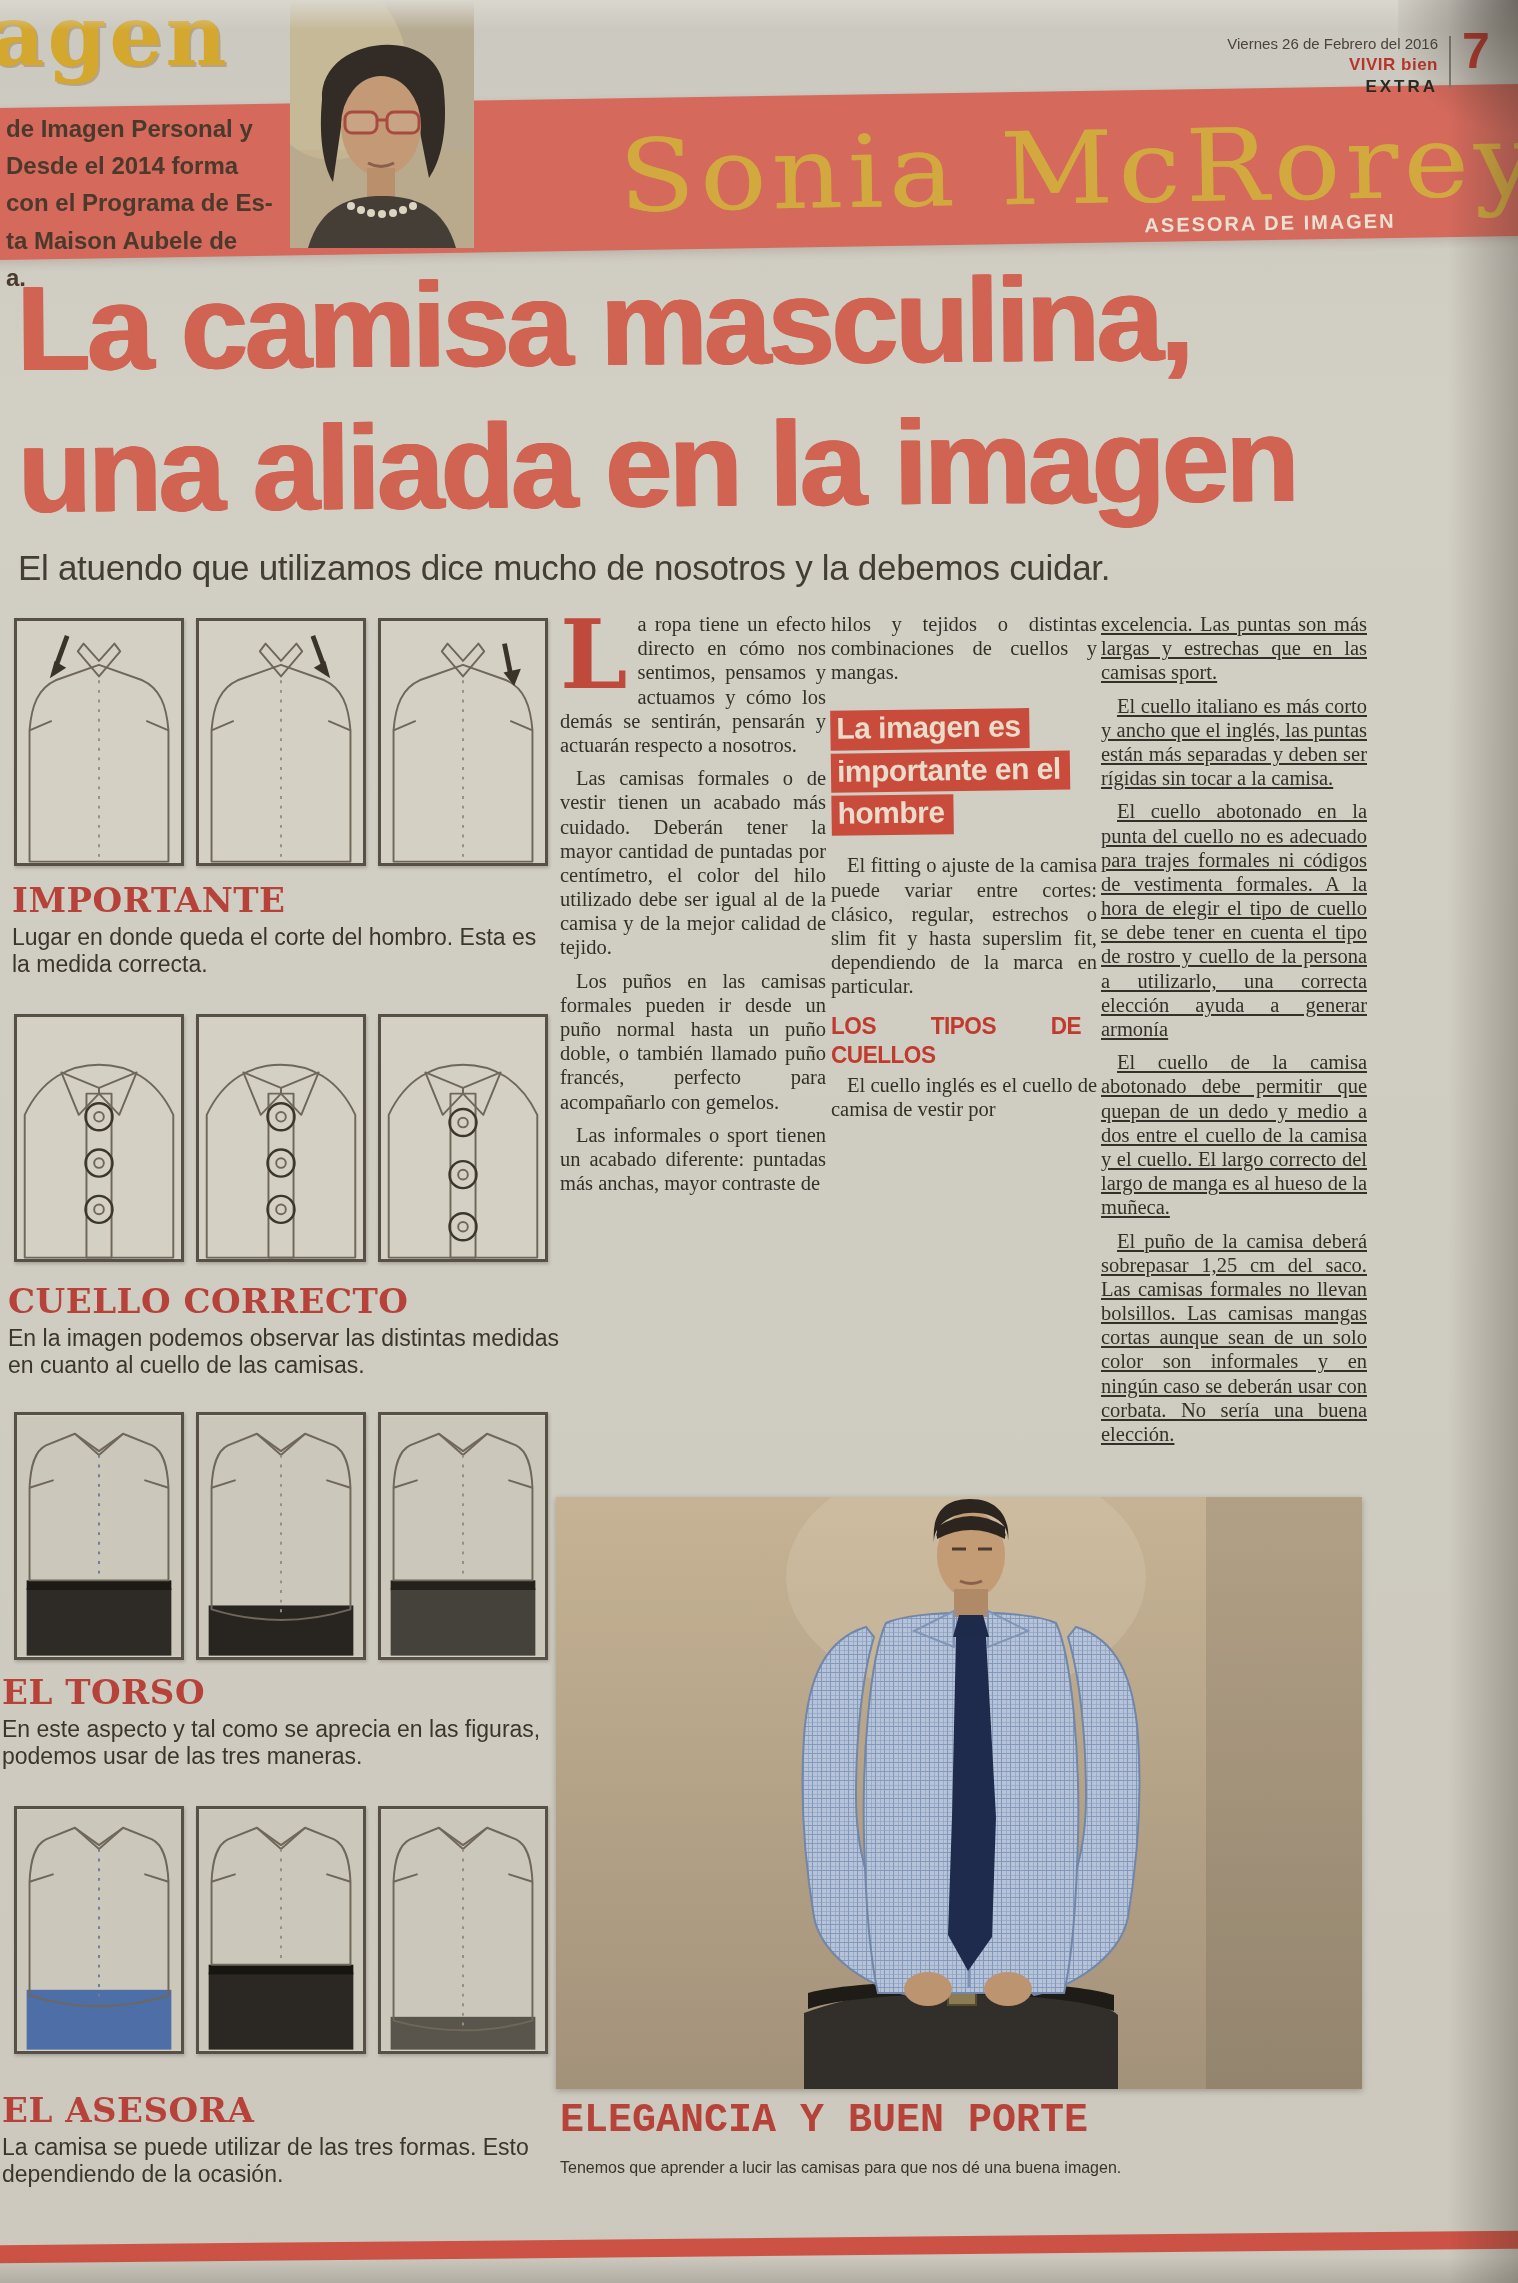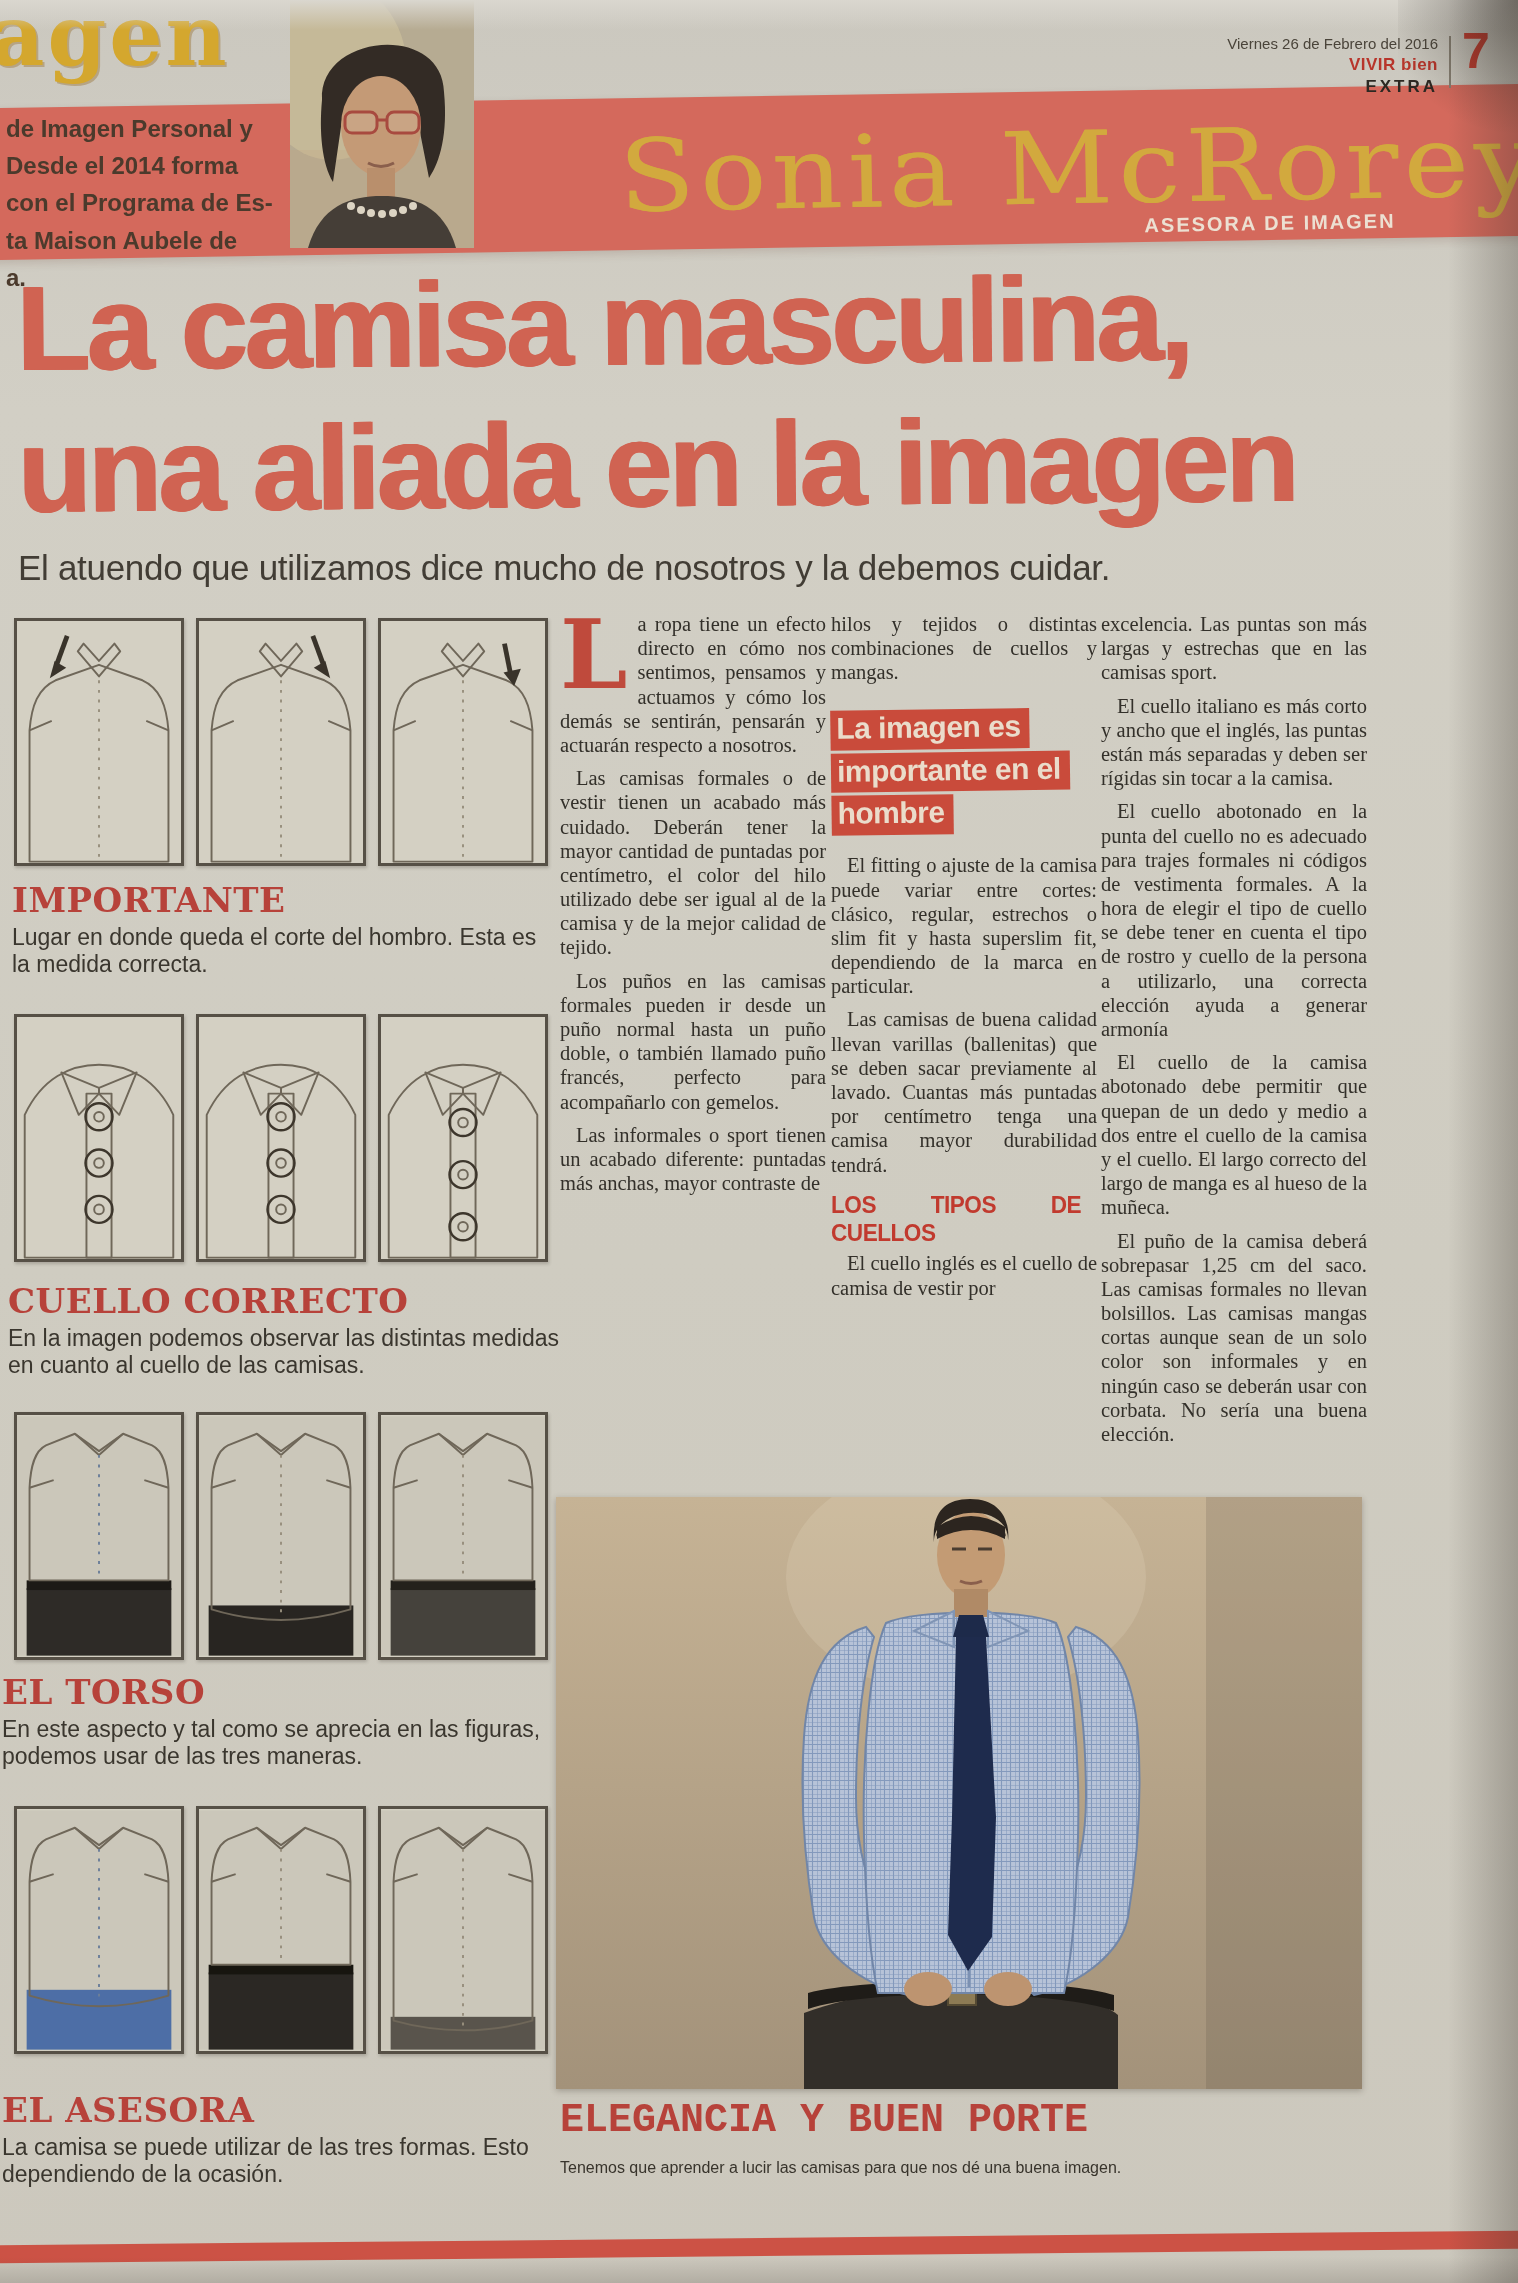--- a/index.html
+++ b/index.html
@@ -74,21 +74,21 @@
   .section-caption { font-size:23px; color:#3a362e; line-height:1.18; margin-top:4px; }
 
   
   .col {
     position:absolute; top:612px; width:266px;
     font-family:"Liberation Serif", serif; font-size:20.5px; line-height:1.18;
     color: var(--body_text, #33302a); text-align:justify;
   }
   .col p { margin-bottom:9px; text-indent:16px; }
   .col p.noindent { text-indent:0; }
-  #col1 { left:560px; } #col2 { left:831px; } #col3 { left:1101px; }
+  #col1 { left:560px; } #col2 { left:831px; } #col3 { left:1101px;text-decoration:underline; }
   .drop-cap {
     float:left; font-family:"DejaVu Serif", serif; font-weight:bold;
     font-size:96px; line-height:.78; color:#bf4a3c; padding:6px 10px 2px 0;
   }
   .pullquote { margin:24px 0 20px; transform:rotate(-0.8deg); }
   .pullquote .pq-line {
     display:table; background: var(--pullquote_red, #c94b3b); color:#eadccb;
     font-family:"Liberation Sans", sans-serif; font-weight:bold; font-size:30px;
     line-height:1.02; letter-spacing:-.5px; padding:3px 9px 6px 6px; margin-bottom:3px;
   }
@@ -355,21 +355,20 @@
   </div>
 
   <div class="col" id="col2">
     <p class="noindent">hilos y tejidos o distintas combinaciones de cuellos y mangas.</p>
     <div class="pullquote">
       <span class="pq-line">La imagen es</span>
       <span class="pq-line">importante en el</span>
       <span class="pq-line">hombre</span>
     </div>
     <p>El fitting o ajuste de la camisa puede variar entre cortes: clásico, regular, estrechos o slim fit y hasta superslim fit, dependiendo de la marca en particular.</p>
-    <p>Las camisas de buena calidad llevan varillas (ballenitas) que se deben sacar previamente al lavado. Cuantas más puntadas por centímetro tenga una camisa mayor durabilidad tendrá.</p>
     <div class="mini-heading">LOS TIPOS DE CUELLOS</div>
     <p>El cuello inglés es el cuello de camisa de vestir por</p>
   </div>
 
   <div class="col" id="col3">
     <p class="noindent">excelencia. Las puntas son más largas y estrechas que en las camisas sport.</p>
     <p>El cuello italiano es más corto y ancho que el inglés, las puntas están más separadas y deben ser rígidas sin tocar a la camisa.</p>
     <p>El cuello abotonado en la punta del cuello no es adecuado para trajes formales ni códigos de vestimenta formales. A la hora de elegir el tipo de cuello se debe tener en cuenta el tipo de rostro y cuello de la persona a utilizarlo, una correcta elección ayuda a generar armonía</p>
     <p>El cuello de la camisa abotonado debe permitir que quepan de un dedo y medio a dos entre el cuello de la camisa y el cuello. El largo correcto del largo de manga es al hueso de la muñeca.</p>
     <p>El puño de la camisa deberá sobrepasar 1,25 cm del saco. Las camisas formales no llevan bolsillos. Las camisas mangas cortas aunque sean de un solo color son informales y en ningún caso se deberán usar con corbata. No sería una buena elección.</p>

